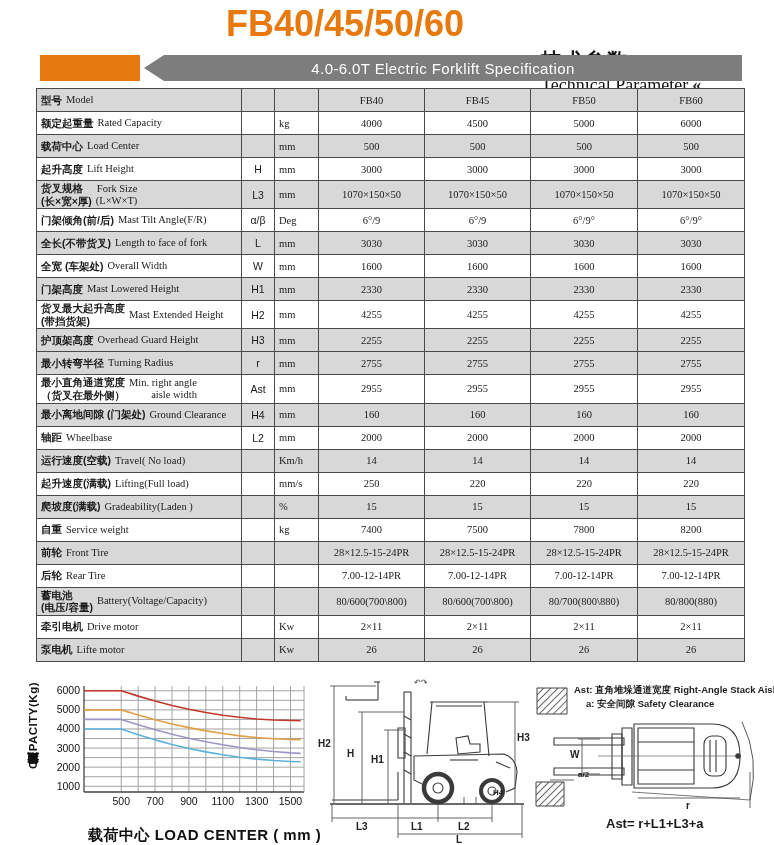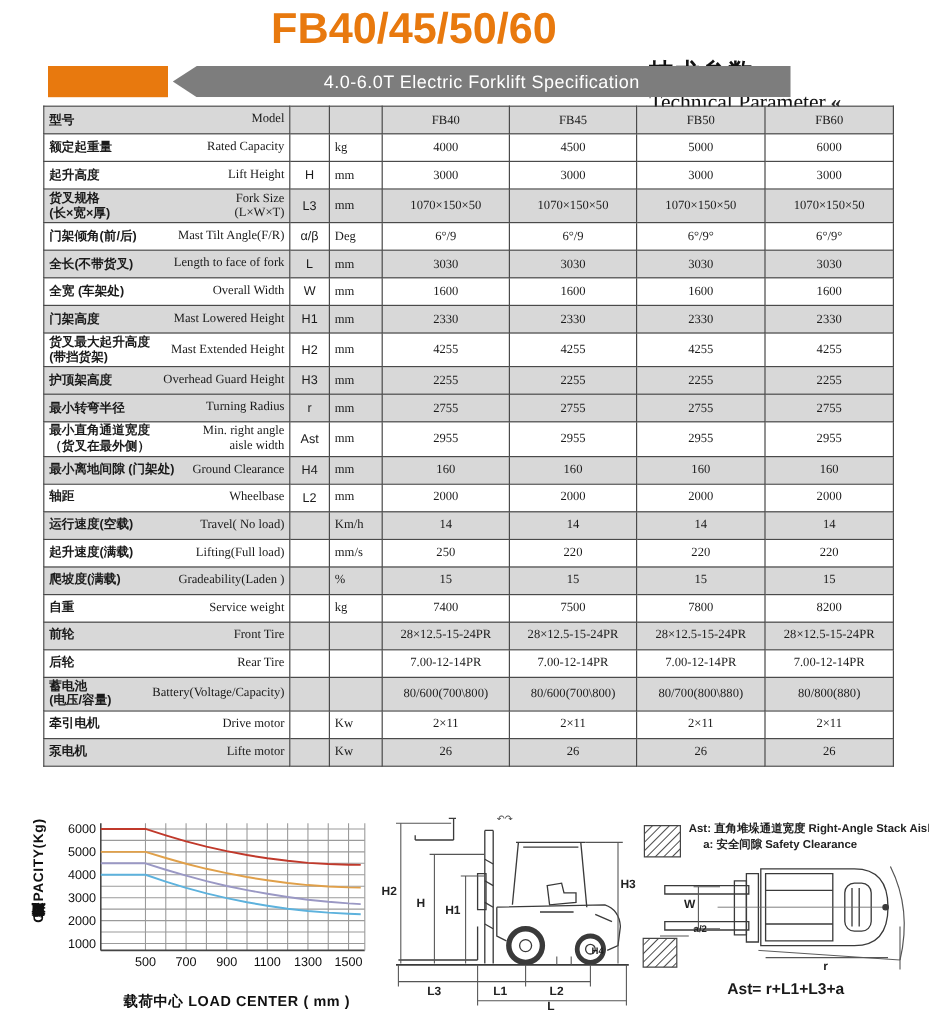--- a/index.html
+++ b/index.html
@@ -9,46 +9,46 @@
 
   
   .main-title{left:180px;top:3px;width:330px;text-align:center;
     font-size:36px;font-weight:bold;color:#e8790e;letter-spacing:0px;}
   .head-right{left:541px;top:3px;margin-top:44px;}
   .head-cn{font-size:20px;font-weight:bold;color:#111;letter-spacing:2px;}
   .head-en{font-family:"Liberation Serif",serif;font-size:18px;color:#111;margin-top:1px;}
   .head-arrow{font-weight:bold;color:#2a2a2a;margin-left:4px;}
 
   
-  .banner{left:40px;top:55px;width:619px;height:26px;}
+  .banner{left:40px;top:55px;width:702px;height:26px;}
   .banner-orange{position:absolute;left:0;top:0;width:100px;height:26px;background:#e8790e;}
   .banner-gray{position:absolute;left:104px;right:0;top:0;bottom:0;background:#7d7d7d;
     clip-path:polygon(20px 0,100% 0,100% 100%,20px 100%,0 50%);
     display:flex;align-items:center;justify-content:center;
     color:#fff;font-size:15px;letter-spacing:0.4px;}
 
   
   table.spec{position:absolute;left:36px;top:88px;width:708px;
     border-collapse:collapse;table-layout:fixed;}
   table.spec td{border:1px solid #4a4a4a;height:20px;padding:1px 4px;
     font-size:10.5px;background:#fff;}
   table.spec tr.shaded td{background:#d8d8d8;}
-  td.c-label .lbl{display:flex;justify-content:space-between;align-items:center;gap:4px;}
+  td.c-label .lbl{display:flex;align-items:center;gap:4px;}
   .cn{font-weight:bold;white-space:pre-line;line-height:1.2;font-size:10.5px;}
   .en{font-family:"Liberation Serif",serif;white-space:pre-line;text-align:right;
       line-height:1.15;font-size:10.5px;}
   td.c-sym{text-align:center;font-size:11px;padding:1px 1px;}
   td.c-unit{text-align:left;font-family:"Liberation Serif",serif;font-size:11px;}
   td.c-val{text-align:center;font-family:"Liberation Serif",serif;font-size:10.5px;}
 
   
   .chart-panel{left:24px;top:678px;width:300px;height:167px;}
   .ylab{left:2px;top:4px;writing-mode:vertical-rl;transform:rotate(180deg);
     font-size:11.5px;font-weight:bold;letter-spacing:0.5px;color:#111;}
-  .xlab{left:79px;top:148px;font-size:12px;font-weight:bold;letter-spacing:0.5px;color:#111;}
+  .xlab{left:64px;top:148px;font-size:15px;font-weight:bold;letter-spacing:0.5px;color:#111;}
   #chart{position:absolute;left:24px;top:0px;}
 
   .side-panel{left:318px;top:676px;width:214px;height:169px;}
   .top-panel{left:534px;top:676px;width:240px;height:169px;}
   .dim{position:absolute;font-size:10px;font-weight:bold;color:#222;}
   .dim.small{font-size:8px;margin-left:28px;}
   .tilt{position:absolute;font-size:8px;color:#444;}
   .note{position:absolute;font-size:9.5px;font-weight:bold;color:#222;white-space:nowrap;}
   .formula{position:absolute;font-size:13px;font-weight:600;color:#1a1a1a;}
   svg line,svg polyline,svg path,svg circle,svg rect{vector-effect:non-scaling-stroke;}
@@ -103,20 +103,34 @@
             <span class="cn">额定起重量</span>
             <span class="en">Rated Capacity</span>
           </div>
         </td>
         <td class="c-sym"></td>
         <td class="c-unit">kg</td>
         <td class="c-val">4000</td>
         <td class="c-val">4500</td>
         <td class="c-val">5000</td>
         <td class="c-val">6000</td>
+      </tr>
+      <tr class="shaded">
+        <td class="c-label">
+          <div class="lbl">
+            <span class="cn">载荷中心</span>
+            <span class="en">Load Center</span>
+          </div>
+        </td>
+        <td class="c-sym"></td>
+        <td class="c-unit">mm</td>
+        <td class="c-val">500</td>
+        <td class="c-val">500</td>
+        <td class="c-val">500</td>
+        <td class="c-val">500</td>
       </tr>
       <tr>
         <td class="c-label">
           <div class="lbl">
             <span class="cn">起升高度</span>
             <span class="en">Lift Height</span>
           </div>
         </td>
         <td class="c-sym">H</td>
         <td class="c-unit">mm</td>

